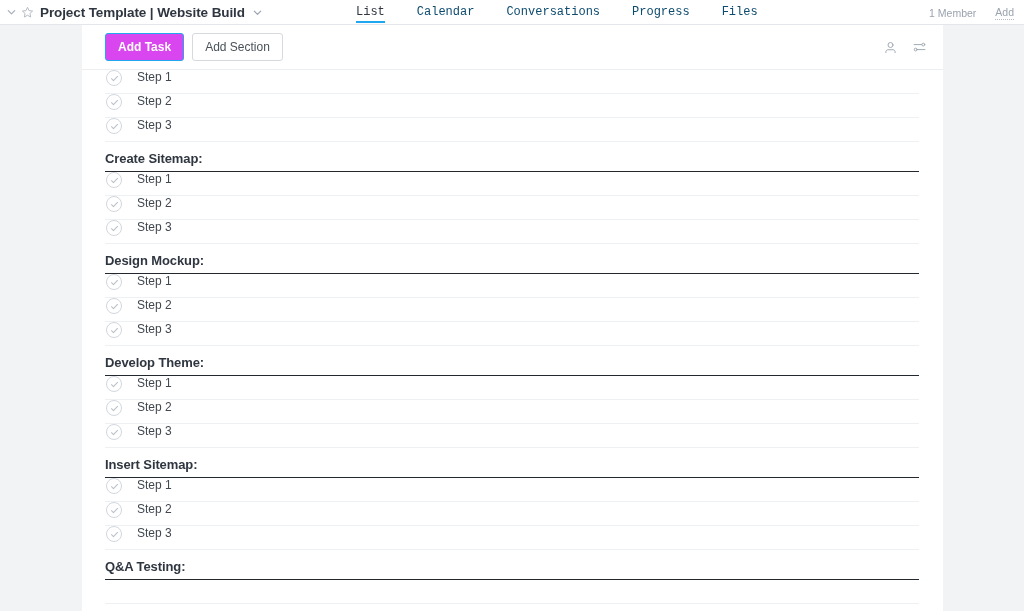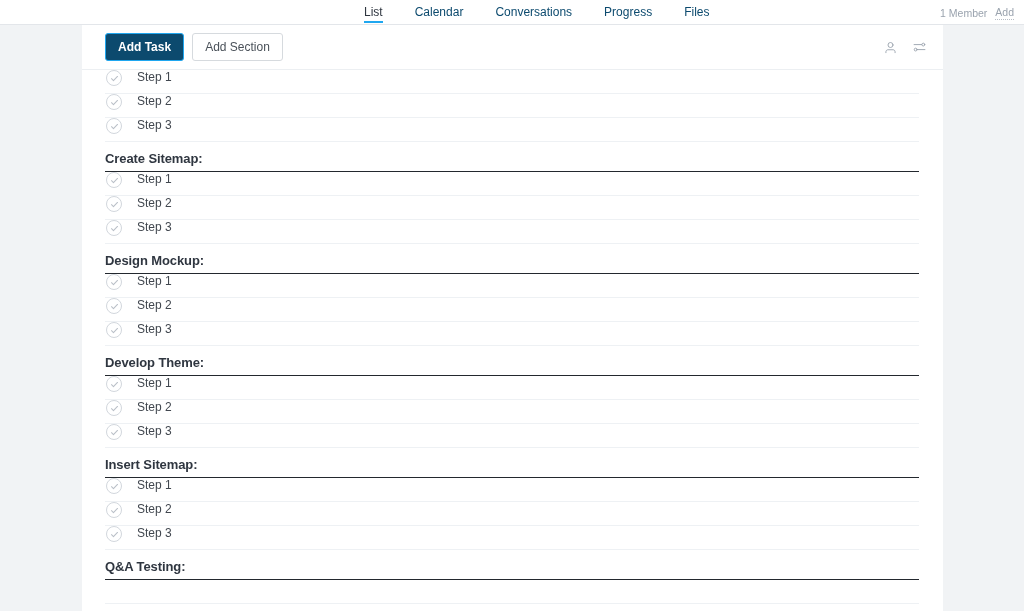--- a/index.html
+++ b/index.html
@@ -62,25 +62,26 @@
     height: 14px;
     display: flex;
     align-items: center;
     justify-content: center;
     color: #9aa3b0;
     margin-left: 5px;
   }
 
   .topnav {
     position: absolute;
-    left: 364px;
+    left: 356px;
     top: 0;
     height: 23px;
     display: flex;
     align-items: stretch;
+    font-family: Liberation Mono, monospace;
   }
   .topnav-item {
     font-size: 12px;
     color: #0c4a6e;
     padding: 0 0 0 0;
     margin-right: 32px;
     display: flex;
     align-items: center;
     position: relative;
     white-space: nowrap;
@@ -99,21 +100,21 @@
     background: #1fa7f0;
   }
 
   .topbar-right {
     position: absolute;
     right: 10px;
     top: 0;
     height: 25px;
     display: flex;
     align-items: center;
-    gap: 8px;
+    gap: 19px;
   }
   .member-count {
     font-size: 10.5px;
     color: #9aa3ae;
     white-space: nowrap;
   }
   .add-member {
     font-size: 10.5px;
     color: #9aa3ae;
     border-bottom: 1px dotted #b6bcc5;
@@ -153,21 +154,21 @@
     font-family: "Liberation Sans", sans-serif;
     font-size: 12px;
     border-radius: 3px;
     padding: 6px 11px;
     cursor: pointer;
     white-space: nowrap;
     box-sizing: border-box;
     line-height: 1;
   }
   .btn-primary {
-    background: #0c4a6e;
+    background: #d946ef;
     color: #ffffff;
     border: 1px solid #1fa7f0;
     font-weight: bold;
     padding: 7px 12px;
   }
   .btn-secondary {
     background: #ffffff;
     color: #4a5159;
     border: 1px solid #d6dade;
     margin-left: 8px;
@@ -225,20 +226,38 @@
     font-size: 12px;
     color: #41474f;
     margin-left: 15px;
     white-space: nowrap;
   }
 </style>
 </head>
 <body>
 
 <div class="topbar">
+  <div class="topbar-left">
+    <span class="chev-collapse">
+      <svg width="11" height="11" viewBox="0 0 12 12" fill="none" stroke="currentColor" stroke-width="1.4" stroke-linecap="round" stroke-linejoin="round">
+          <polyline points="2.5,4 6,7.5 9.5,4"></polyline>
+        </svg>
+    </span>
+    <span class="star-icon">
+      <svg width="13" height="13" viewBox="0 0 16 16" fill="none" stroke="currentColor" stroke-width="1.2" stroke-linejoin="round">
+          <polygon points="8,1.6 9.9,5.7 14.3,6.2 11,9.2 11.9,13.6 8,11.4 4.1,13.6 5,9.2 1.7,6.2 6.1,5.7"></polygon>
+        </svg>
+    </span>
+    <span class="project-title">Project Template | Website Build</span>
+    <span class="title-chevron">
+      <svg width="11" height="11" viewBox="0 0 12 12" fill="none" stroke="currentColor" stroke-width="1.3" stroke-linecap="round" stroke-linejoin="round">
+          <polyline points="2.5,4.5 6,8 9.5,4.5"></polyline>
+        </svg>
+    </span>
+  </div>
 
   <nav class="topnav">
     <div class="topnav-item active">
         <span>List</span>
       </div>
     <div class="topnav-item">
         <span>Calendar</span>
       </div>
     <div class="topnav-item">
         <span>Conversations</span>

